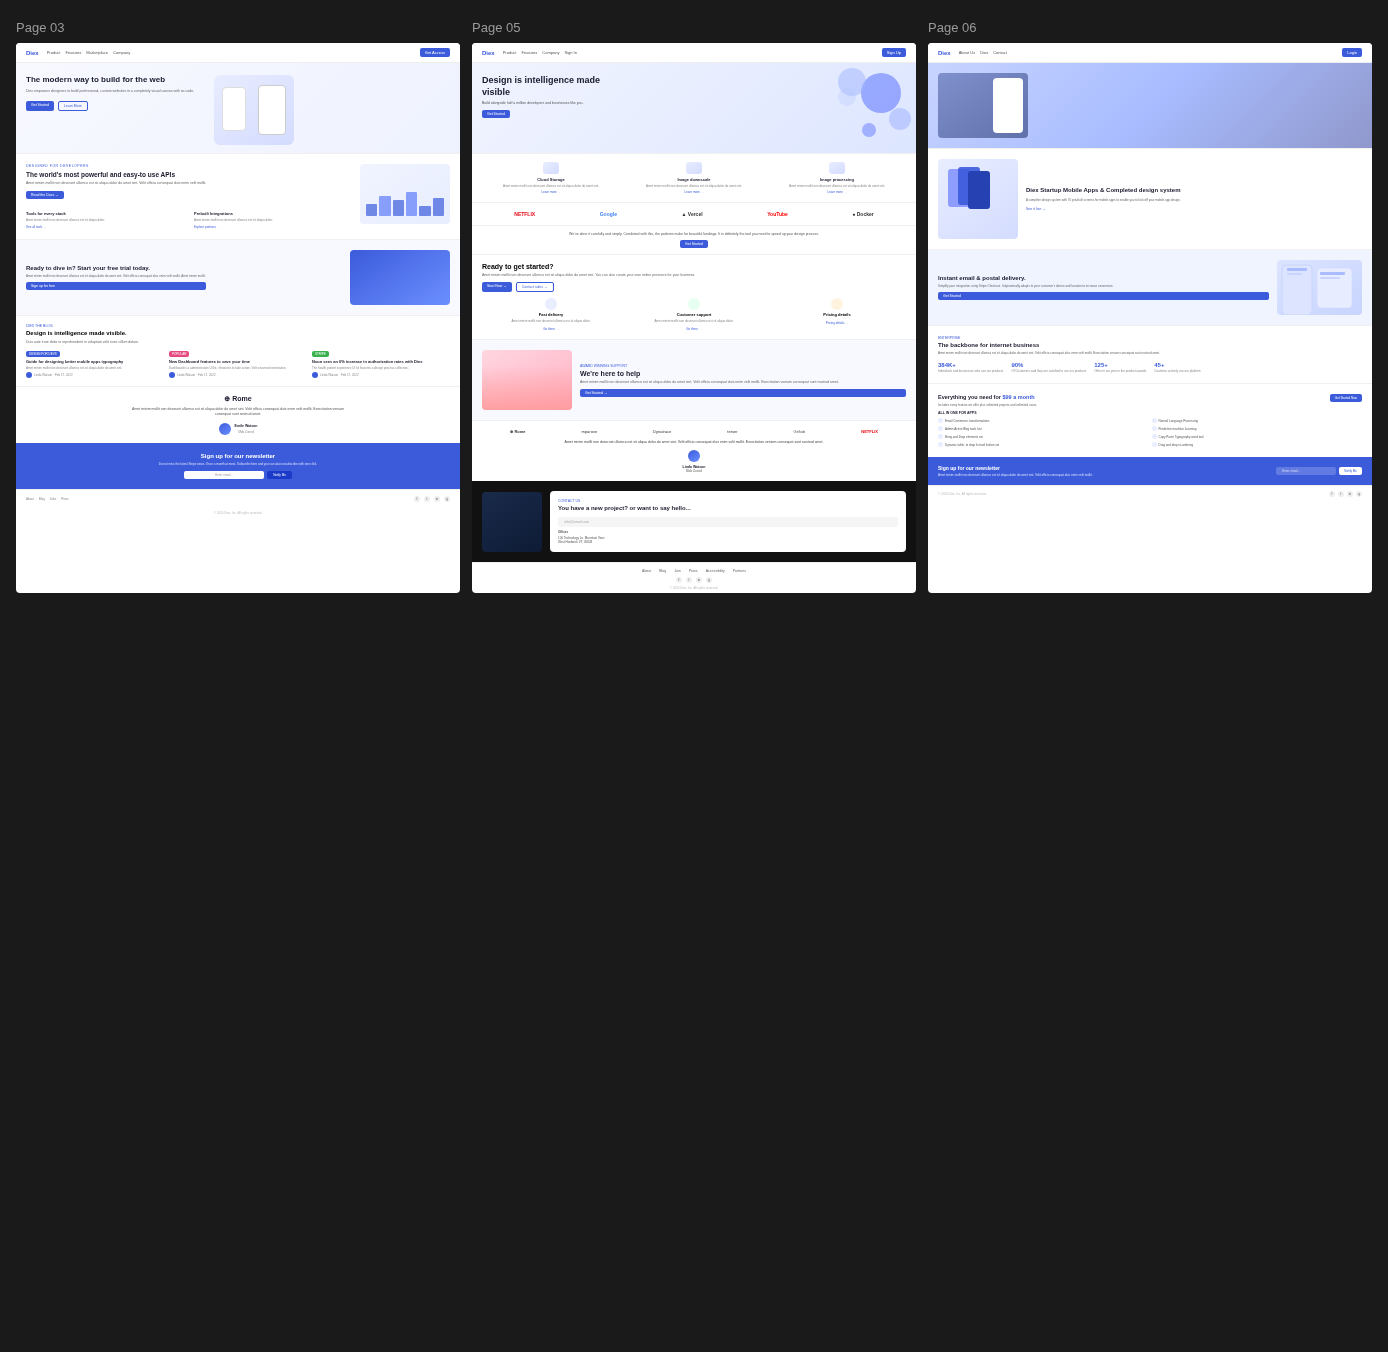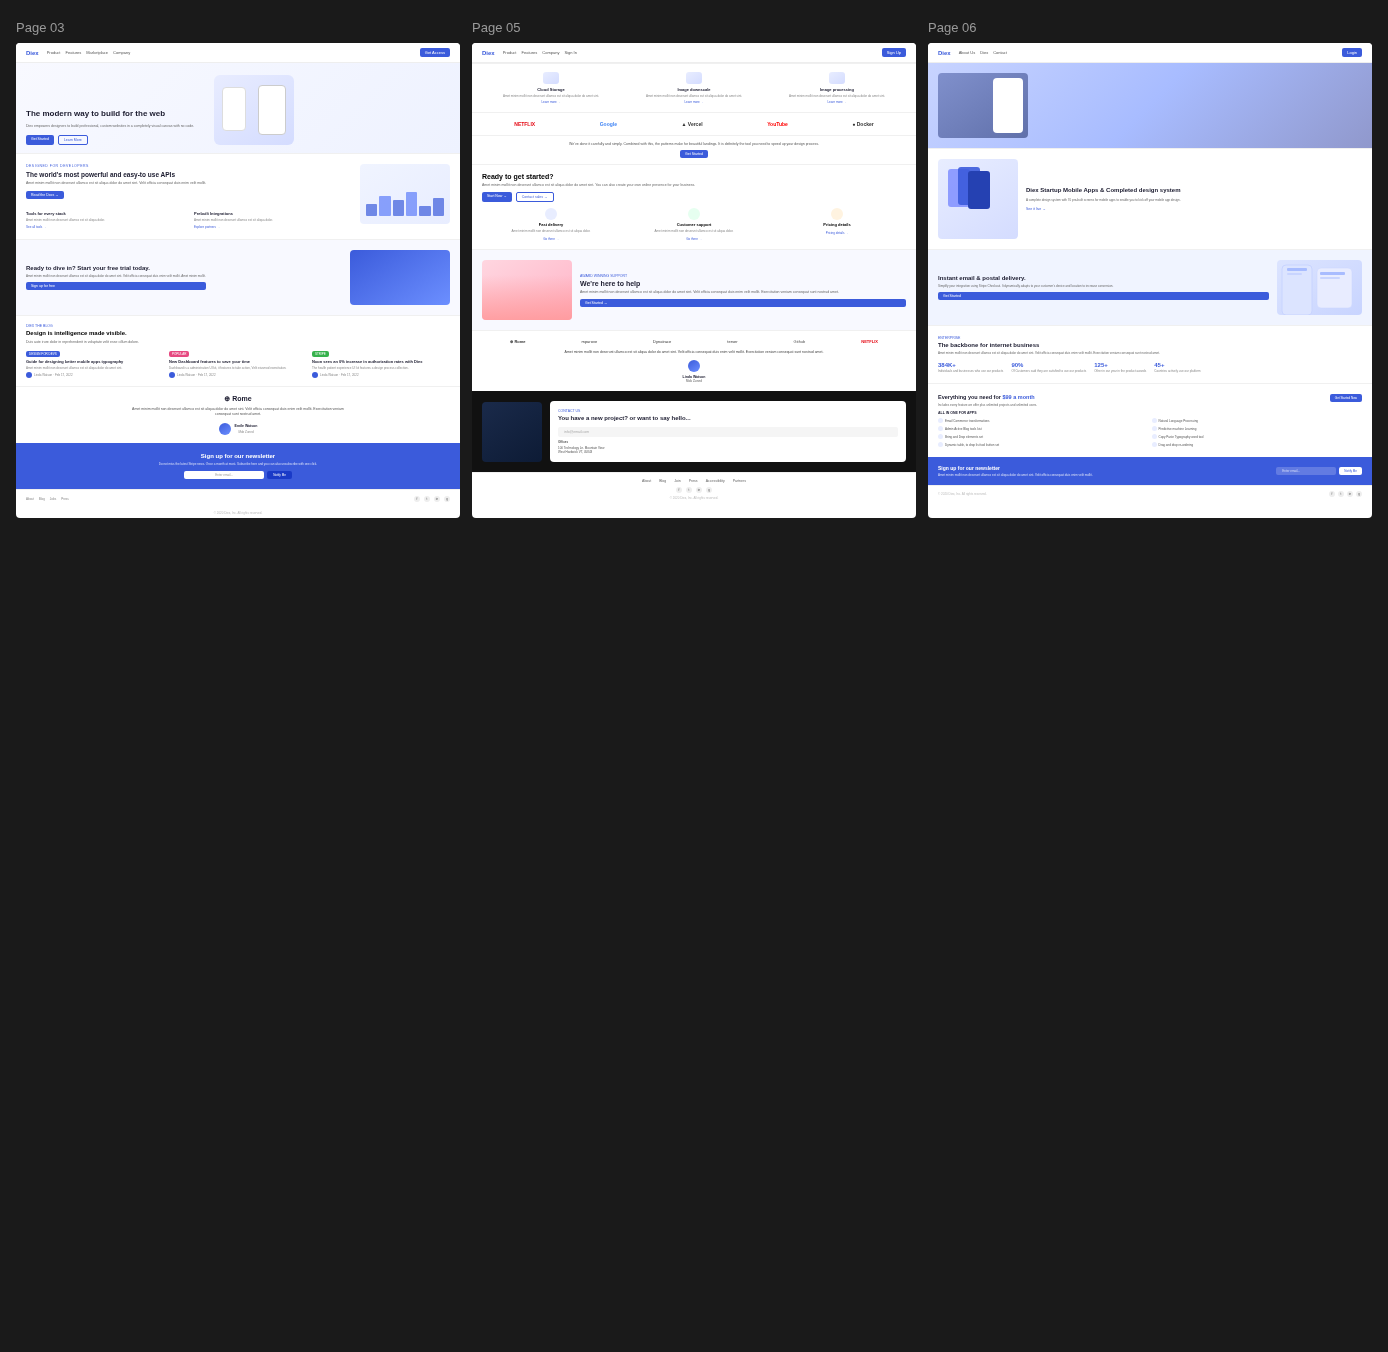--- a/index.html
+++ b/index.html
@@ -62,21 +62,21 @@
       font-size: 4px;
       padding: 2px 5px;
       border-radius: 2px;
     }
 
     
     .p4-hero {
       background: linear-gradient(135deg, #f8f9ff 0%, #eef2ff 100%);
       padding: 12px 10px 8px;
       display: flex;
-      align-items: flex-end;
+      align-items: flex-start;
       gap: 20px;
       min-height: 80px;
     }
     .p4-hero-text h1 {
       font-size: 8px;
       font-weight: 800;
       color: #1a1a2e;
       line-height: 1.3;
       margin-bottom: 4px;
     }
@@ -1101,20 +1101,32 @@
         <div class="nav-logo">Diex</div>
         <div class="nav-links">
           <span class="nav-link">Product</span>
           <span class="nav-link">Features</span>
           <span class="nav-link">Company</span>
           <span class="nav-link">Sign In</span>
         </div>
         <div class="nav-btn" style="background:#3b5bdb;">Sign Up</div>
       </div>
 
+      <div class="p5-hero">
+        <h1>Design is intelligence made visible</h1>
+        <p>Build alongside half a million developers and businesses like you.</p>
+        <div class="btn-primary" style="display:inline-block;">Get Started</div>
+        <div class="p5-hero-bubbles">
+          <div class="bubble bubble-1"></div>
+          <div class="bubble bubble-2"></div>
+          <div class="bubble bubble-3"></div>
+          <div class="bubble bubble-4"></div>
+          <div class="bubble bubble-5"></div>
+        </div>
+      </div>
 
       <div class="p5-features-row">
         <div class="p5-feature">
           <div class="p5-feature-icon"></div>
           <h4>Cloud Storage</h4>
           <p>Amet minim mollit non deserunt ullamco est sit aliqua dolor do amet sint.</p>
           <a>Learn more →</a>
         </div>
         <div class="p5-feature">
           <div class="p5-feature-icon"></div>

